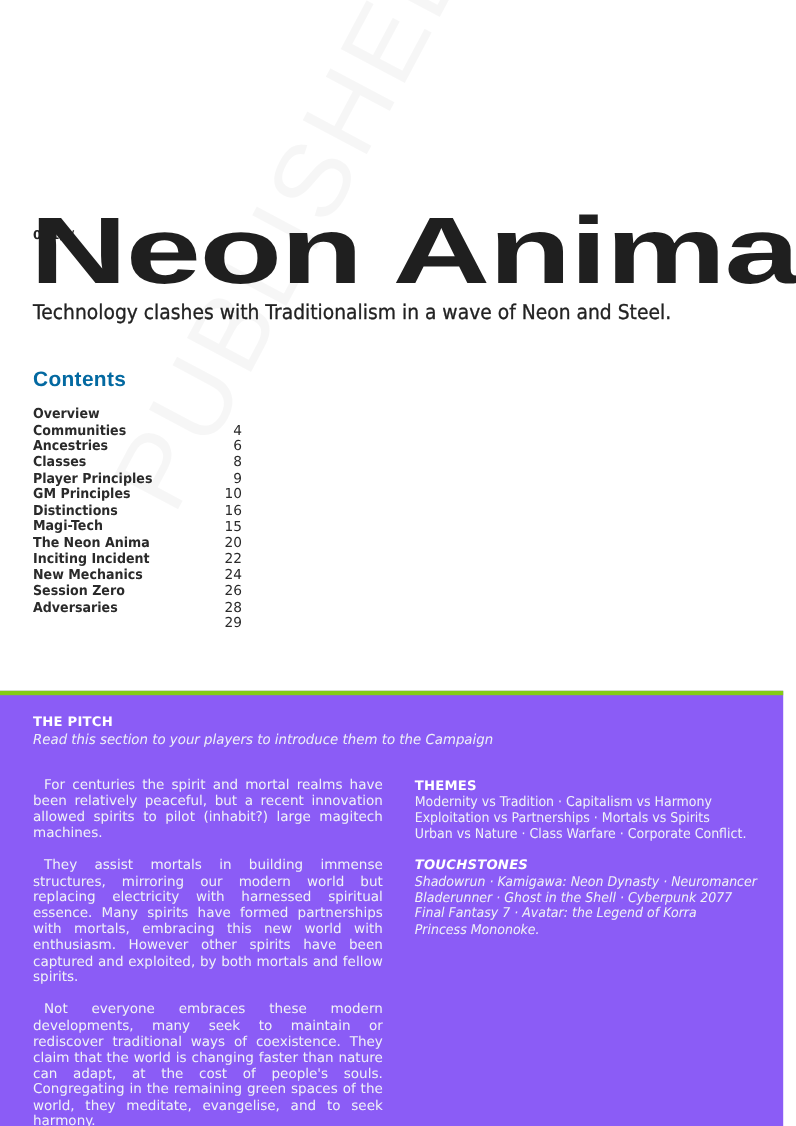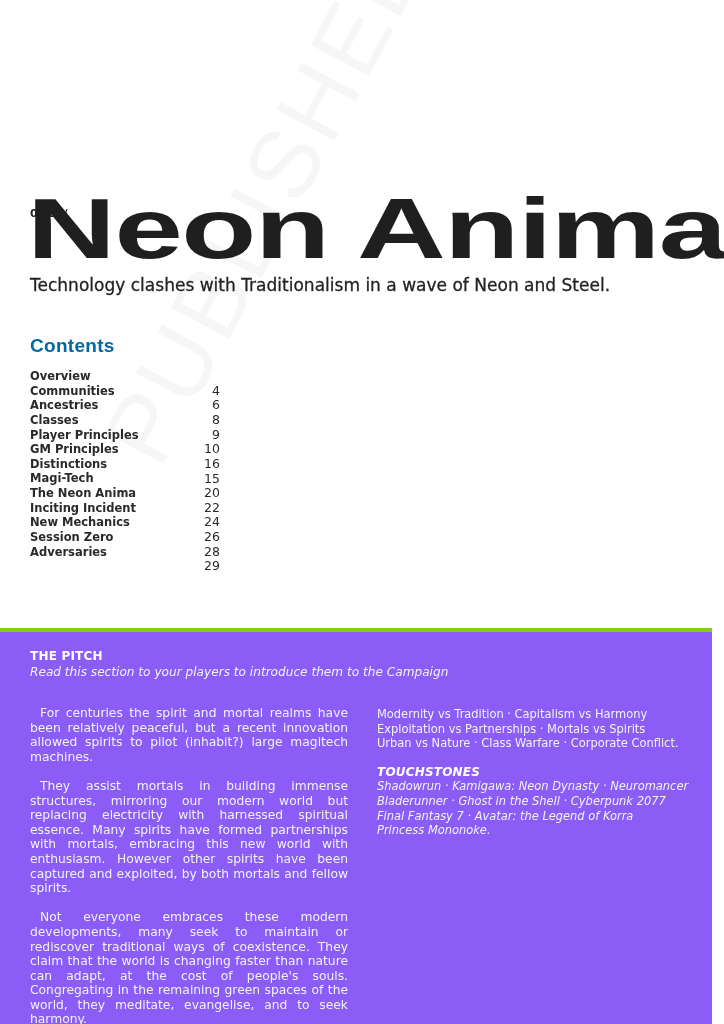--- a/index.html
+++ b/index.html
@@ -252,20 +252,21 @@
   <div class="pitch-sub">Read this section to your players to introduce them to the Campaign</div>
 
   <div class="pitch-body">
     <p>For centuries the spirit and mortal realms have been relatively peaceful, but a recent innovation allowed spirits to pilot (inhabit?) large magitech machines.</p>
     <p>They assist mortals in building immense structures, mirroring our modern world but replacing electricity with harnessed spiritual essence. Many spirits have formed partnerships with mortals, embracing this new world with enthusiasm. However other spirits have been captured and exploited, by both mortals and fellow spirits.</p>
     <p>Not everyone embraces these modern developments, many seek to maintain or rediscover traditional ways of coexistence. They claim that the world is changing faster than nature can adapt, at the cost of people's souls. Congregating in the remaining green spaces of the world, they meditate, evangelise, and to seek harmony.</p>
   </div>
 
   <div class="pitch-side">
     <div class="side-section">
+      <div class="side-heading">THEMES</div>
       <div class="side-line">Modernity vs Tradition · Capitalism vs Harmony</div>
       <div class="side-line">Exploitation vs Partnerships · Mortals vs Spirits</div>
       <div class="side-line">Urban vs Nature · Class Warfare · Corporate Conflict.</div>
     </div>
     <div class="side-section touch">
       <div class="side-heading">TOUCHSTONES</div>
       <div class="side-line">Shadowrun · Kamigawa: Neon Dynasty · Neuromancer</div>
       <div class="side-line">Bladerunner · Ghost in the Shell · Cyberpunk 2077</div>
       <div class="side-line">Final Fantasy 7 · Avatar: the Legend of Korra</div>
       <div class="side-line">Princess Mononoke.</div>

